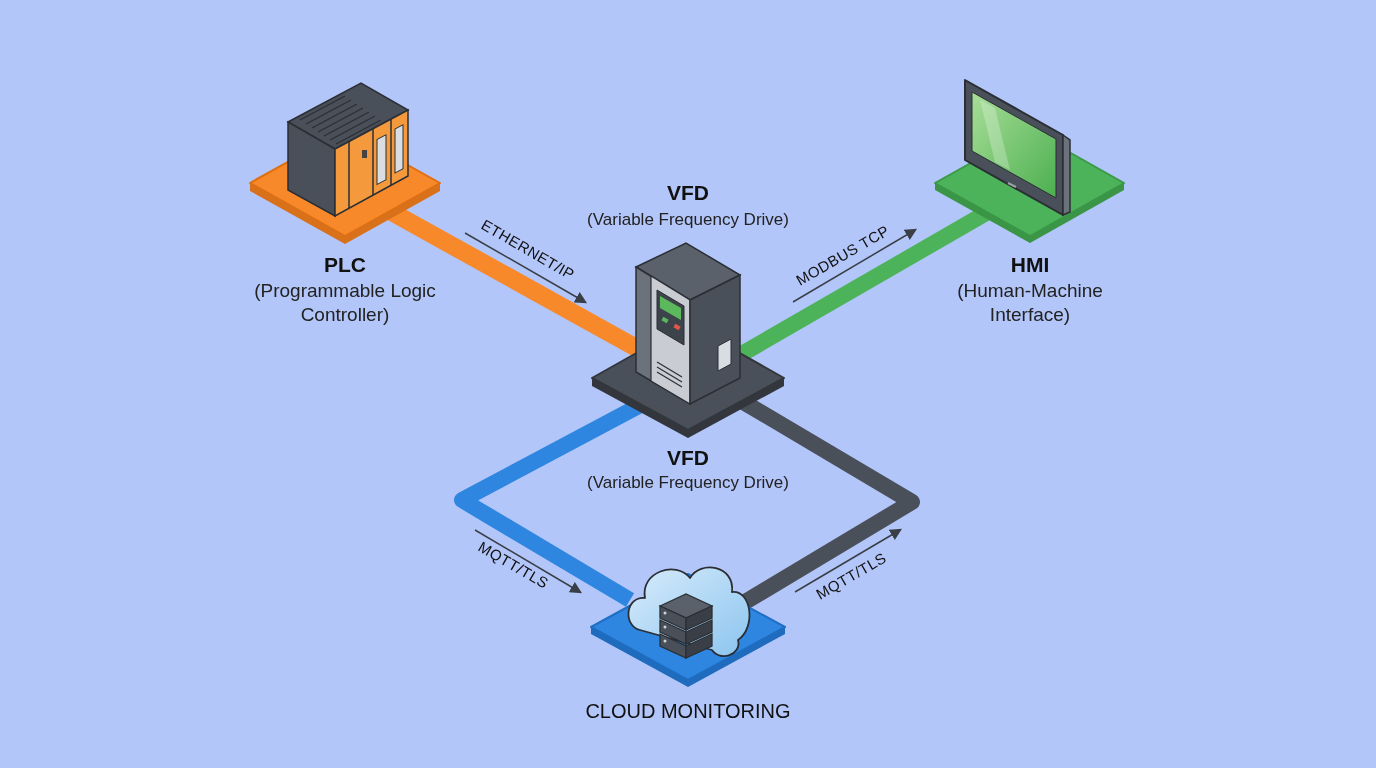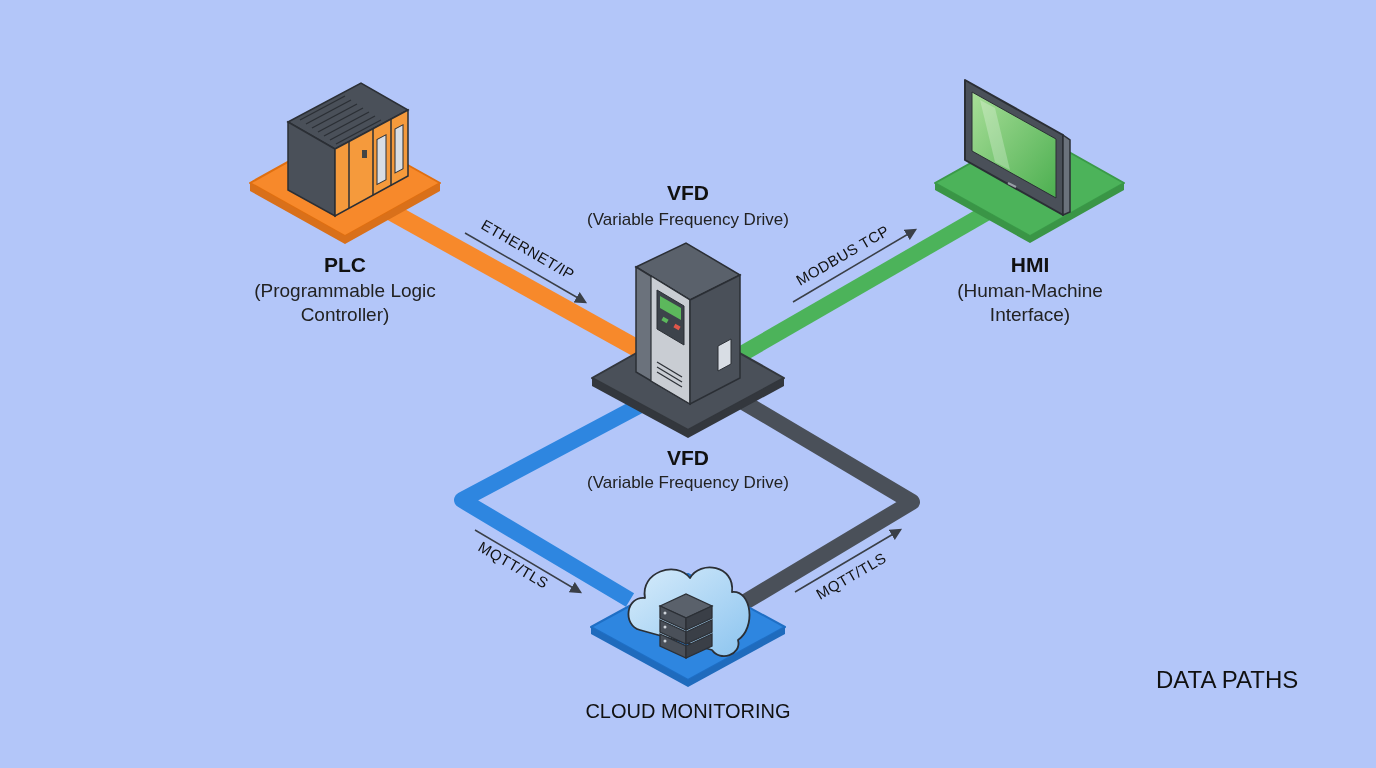--- a/index.html
+++ b/index.html
@@ -160,14 +160,13 @@
     <line x1="475" y1="530" x2="580" y2="592" stroke="#3a3f47" stroke-width="1.5" marker-end="url(#arrow)"></line>
     <text class="proto" transform="translate(477,550) rotate(30)">MQTT/TLS</text>
   </g>
   <g>
     <line x1="795" y1="592" x2="900" y2="530" stroke="#3a3f47" stroke-width="1.5" marker-end="url(#arrow)"></line>
     <text class="proto" transform="translate(820,600) rotate(-30)">MQTT/TLS</text>
   </g>
 </svg>
 
 <div class="legend-title">
-  <div>DATA PATHS</div>
 </div>
 
 </body></html>

